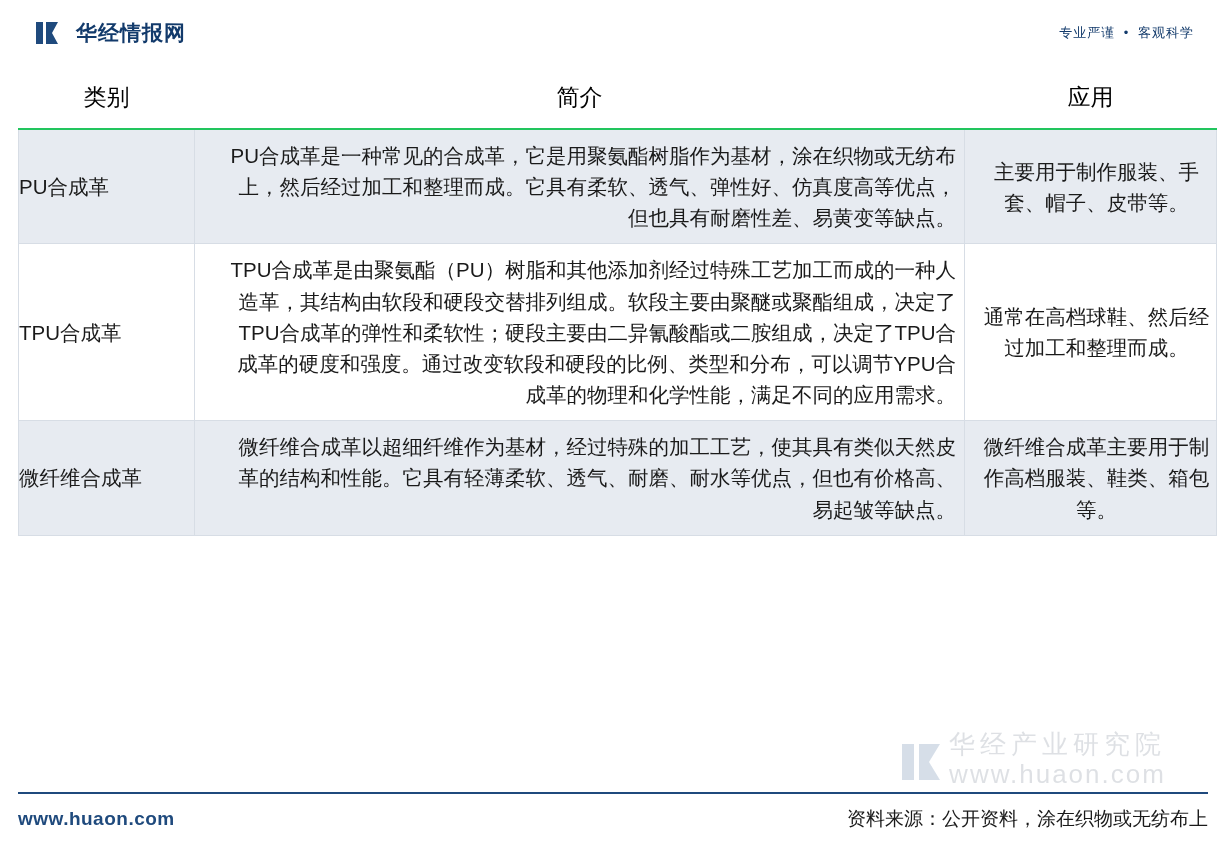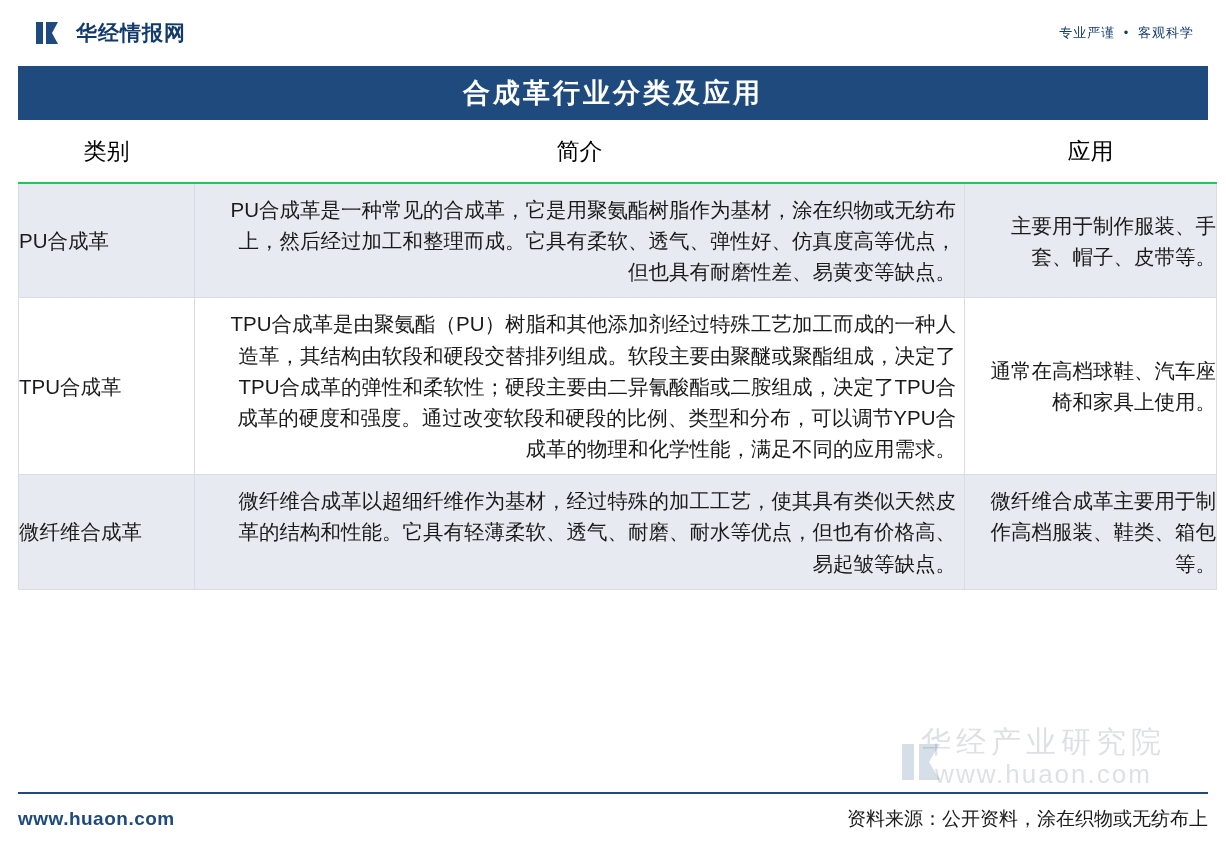--- a/index.html
+++ b/index.html
@@ -107,21 +107,21 @@
     text-align: left;
     padding-left: 0;
     font-size: 20.5px;
   }
   .table td.desc {
     text-align: right;
     padding-left: 31px;
     padding-right: 8px;
   }
   .table td.app {
-    text-align: right;
+    text-align: center;
     padding-left: 12px;
     padding-right: 0;
   }
   tr.alt td {
     background: #e7ebf1;
   }
   tr.plain td {
     background: #ffffff;
   }
 
@@ -131,21 +131,21 @@
     right: 60px;
     bottom: 64px;
     opacity: 0.20;
     pointer-events: none;
     user-select: none;
     text-align: center;
     line-height: 1.18;
     color: #5d6b7d;
   }
   .watermark .wm-line1 {
-    font-size: 30px;
+    font-size: 26px;
     letter-spacing: 5px;
     white-space: nowrap;
   }
   .watermark .wm-line2 {
     font-size: 26px;
     letter-spacing: 2px;
     white-space: nowrap;
   }
   .wm-logo {
     position: absolute;
@@ -195,23 +195,20 @@
       </span>
       <span class="brand-name">华经情报网</span>
     </div>
     <div class="header-tagline">
       <span>专业严谨</span>
       <span class="dot">•</span>
       <span>客观科学</span>
     </div>
   </div>
 
-  <div class="title-bar">
-    <span class="title-text">合成革行业分类及应用</span>
-  </div>
 
   <table class="table">
     <colgroup>
       <col class="c1">
       <col class="c2">
       <col class="c3">
     </colgroup>
     <thead>
       <tr>
         <th>类别</th>
@@ -221,21 +218,21 @@
     </thead>
     <tbody>
       <tr class="alt">
         <td class="cat">PU合成革</td>
         <td class="desc">PU合成革是一种常见的合成革，它是用聚氨酯树脂作为基材，涂在织物或无纺布上，然后经过加工和整理而成。它具有柔软、透气、弹性好、仿真度高等优点，但也具有耐磨性差、易黄变等缺点。</td>
         <td class="app">主要用于制作服装、手套、帽子、皮带等。</td>
       </tr>
       <tr class="plain">
         <td class="cat">TPU合成革</td>
         <td class="desc">TPU合成革是由聚氨酯（PU）树脂和其他添加剂经过特殊工艺加工而成的一种人造革，其结构由软段和硬段交替排列组成。软段主要由聚醚或聚酯组成，决定了TPU合成革的弹性和柔软性；硬段主要由二异氰酸酯或二胺组成，决定了TPU合成革的硬度和强度。通过改变软段和硬段的比例、类型和分布，可以调节YPU合成革的物理和化学性能，满足不同的应用需求。</td>
-        <td class="app">通常在高档球鞋、汽车座椅和家具上使用。</td>
+        <td class="app">通常在高档球鞋、然后经过加工和整理而成。</td>
       </tr>
       <tr class="alt">
         <td class="cat">微纤维合成革</td>
         <td class="desc">微纤维合成革以超细纤维作为基材，经过特殊的加工工艺，使其具有类似天然皮革的结构和性能。它具有轻薄柔软、透气、耐磨、耐水等优点，但也有价格高、易起皱等缺点。</td>
         <td class="app">微纤维合成革主要用于制作高档服装、鞋类、箱包等。</td>
       </tr>
     </tbody>
   </table>
 
   <div class="wm-logo">

